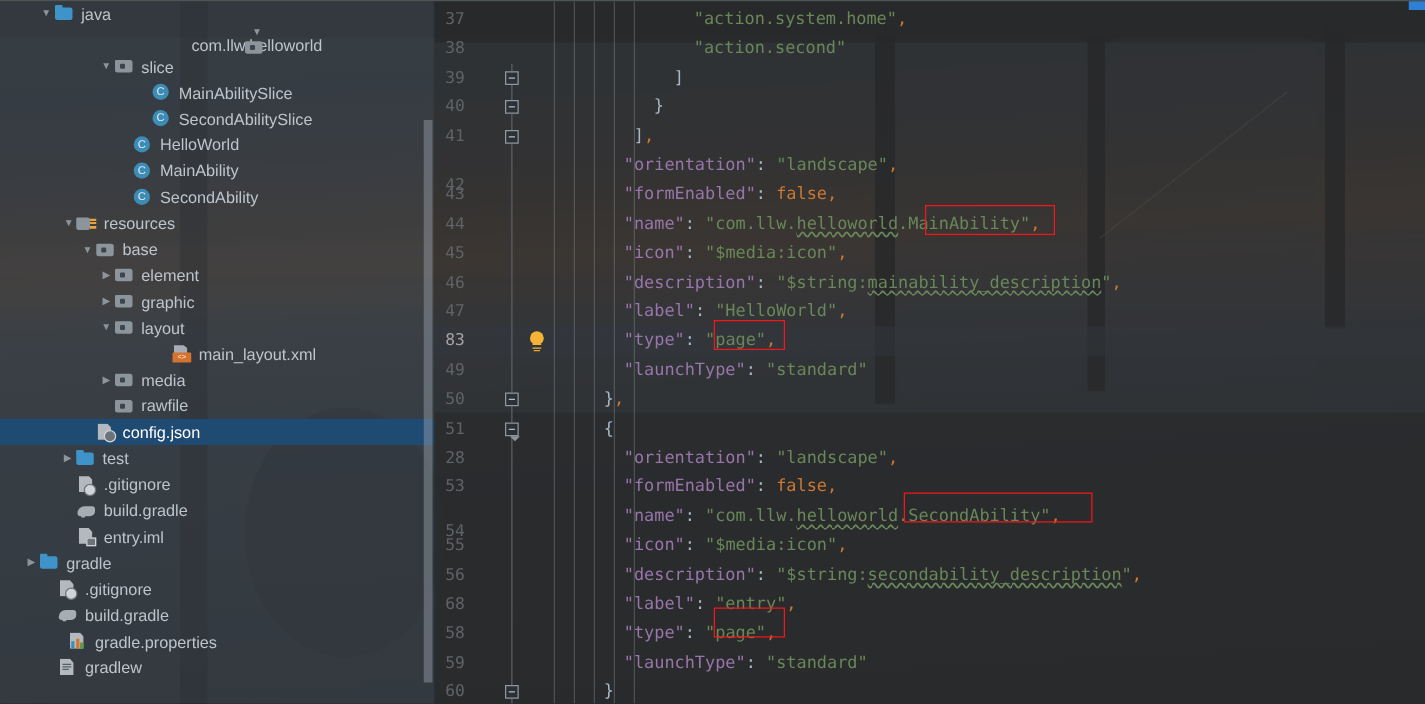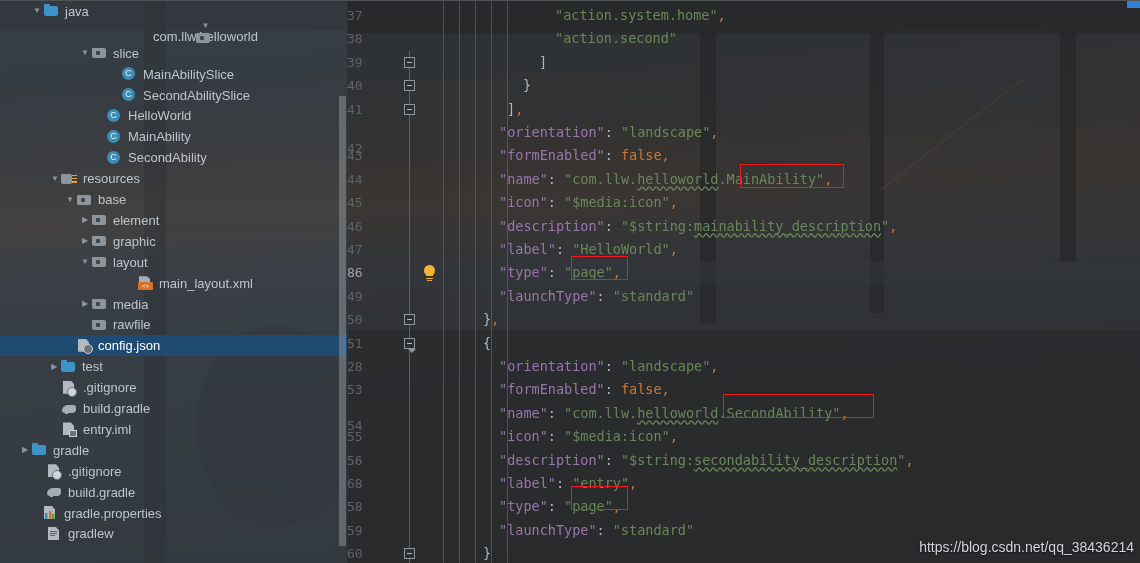--- a/index.html
+++ b/index.html
@@ -355,21 +355,21 @@
     position: absolute;
     left: 0; right: 0;
     height: 23.4px;
     background: rgba(50,55,62,0.45);
     z-index: 1;
   }
   .lnum {
     position: absolute;
     left: 0;
     width: 34px;
-    text-align: left;
+    text-align: center;
     color: #606366;
     font-size: 13px;
     line-height: 23.4px;
     height: 23.4px;
   }
   .lnum.active { color: #a4a3a3; }
 
   .fold-rail {
     position: absolute;
     top: 0;
@@ -618,21 +618,21 @@
         <div class="tree-row" style="top: 459.8px; position: absolute; left: 0px; right: 0px; padding-left: 34px;">
           <span class="twisty none"></span>
           <span class="ticon ic-git"></span>
           <span class="tlabel">.gitignore</span>
         </div>
         <div class="tree-row" style="top: 480.7px; position: absolute; left: 0px; right: 0px; padding-left: 34px;">
           <span class="twisty none"></span>
           <span class="ticon ic-gradle"></span>
           <span class="tlabel">build.gradle</span>
         </div>
-        <div class="tree-row" style="top: 501.6px; position: absolute; left: 0px; right: 0px; padding-left: 30px;">
+        <div class="tree-row" style="top: 501.6px; position: absolute; left: 0px; right: 0px; padding-left: 42px;">
           <span class="twisty none"></span>
           <span class="ticon ic-props"></span>
           <span class="tlabel">gradle.properties</span>
         </div>
         <div class="tree-row" style="top: 522.5px; position: absolute; left: 0px; right: 0px; padding-left: 34px;">
           <span class="twisty none"></span>
           <span class="ticon ic-sh"></span>
           <span class="tlabel">gradlew</span>
         </div>
       </div>
@@ -649,21 +649,21 @@
         <div class="lnum" style="top: 26.4px;">38</div>
         <div class="lnum" style="top: 49.8px;">39</div>
         <div class="lnum" style="top: 73.2px;">40</div>
         <div class="lnum" style="top: 96.6px;">41</div>
         <div class="lnum" style="top: 136px;">42</div>
         <div class="lnum" style="top: 143.4px;">43</div>
         <div class="lnum" style="top: 166.8px;">44</div>
         <div class="lnum" style="top: 190.2px;">45</div>
         <div class="lnum" style="top: 213.6px;">46</div>
         <div class="lnum" style="top: 237px;">47</div>
-        <div class="lnum active" style="top: 260.4px;">86</div>
+        <div class="lnum active" style="top: 260.4px;">83</div>
         <div class="lnum" style="top: 283.8px;">49</div>
         <div class="lnum" style="top: 307.2px;">50</div>
         <div class="lnum" style="top: 330.6px;">51</div>
         <div class="lnum" style="top: 354px;">28</div>
         <div class="lnum" style="top: 377.4px;">53</div>
         <div class="lnum" style="top: 400.8px; margin-top: 12px;">54</div>
         <div class="lnum" style="top: 424.2px;">55</div>
         <div class="lnum" style="top: 447.6px;">56</div>
         <div class="lnum" style="top: 471px;">68</div>
         <div class="lnum" style="top: 494.4px;">58</div>
@@ -710,14 +710,13 @@
         <div class="cline" style="top: 541.2px; left: 136px;"><span class="p">}</span></div>
       </div>
     <div id="annotations">
         <div class="redbox" style="left: 393px; top: 163px; width: 104px; height: 24px;"></div>
         <div class="redbox" style="left: 224px; top: 255px; width: 57px; height: 24px;"></div>
         <div class="redbox" style="left: 376px; top: 393px; width: 151px; height: 24px;"></div>
         <div class="redbox" style="left: 224px; top: 485px; width: 57px; height: 24px;"></div>
       </div>
   </div>
 
-  <div class="watermark">https://blog.csdn.net/qq_38436214</div>
 </div>
 
 </body></html>

